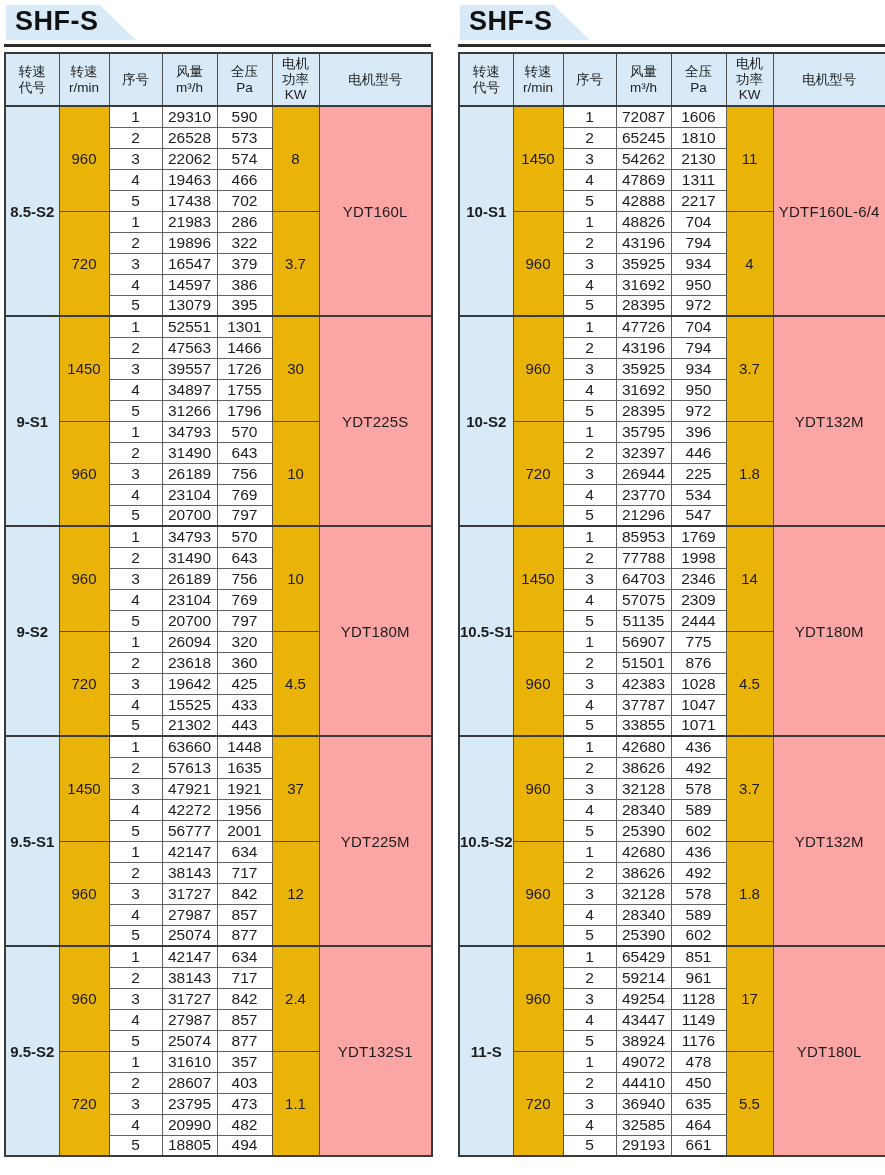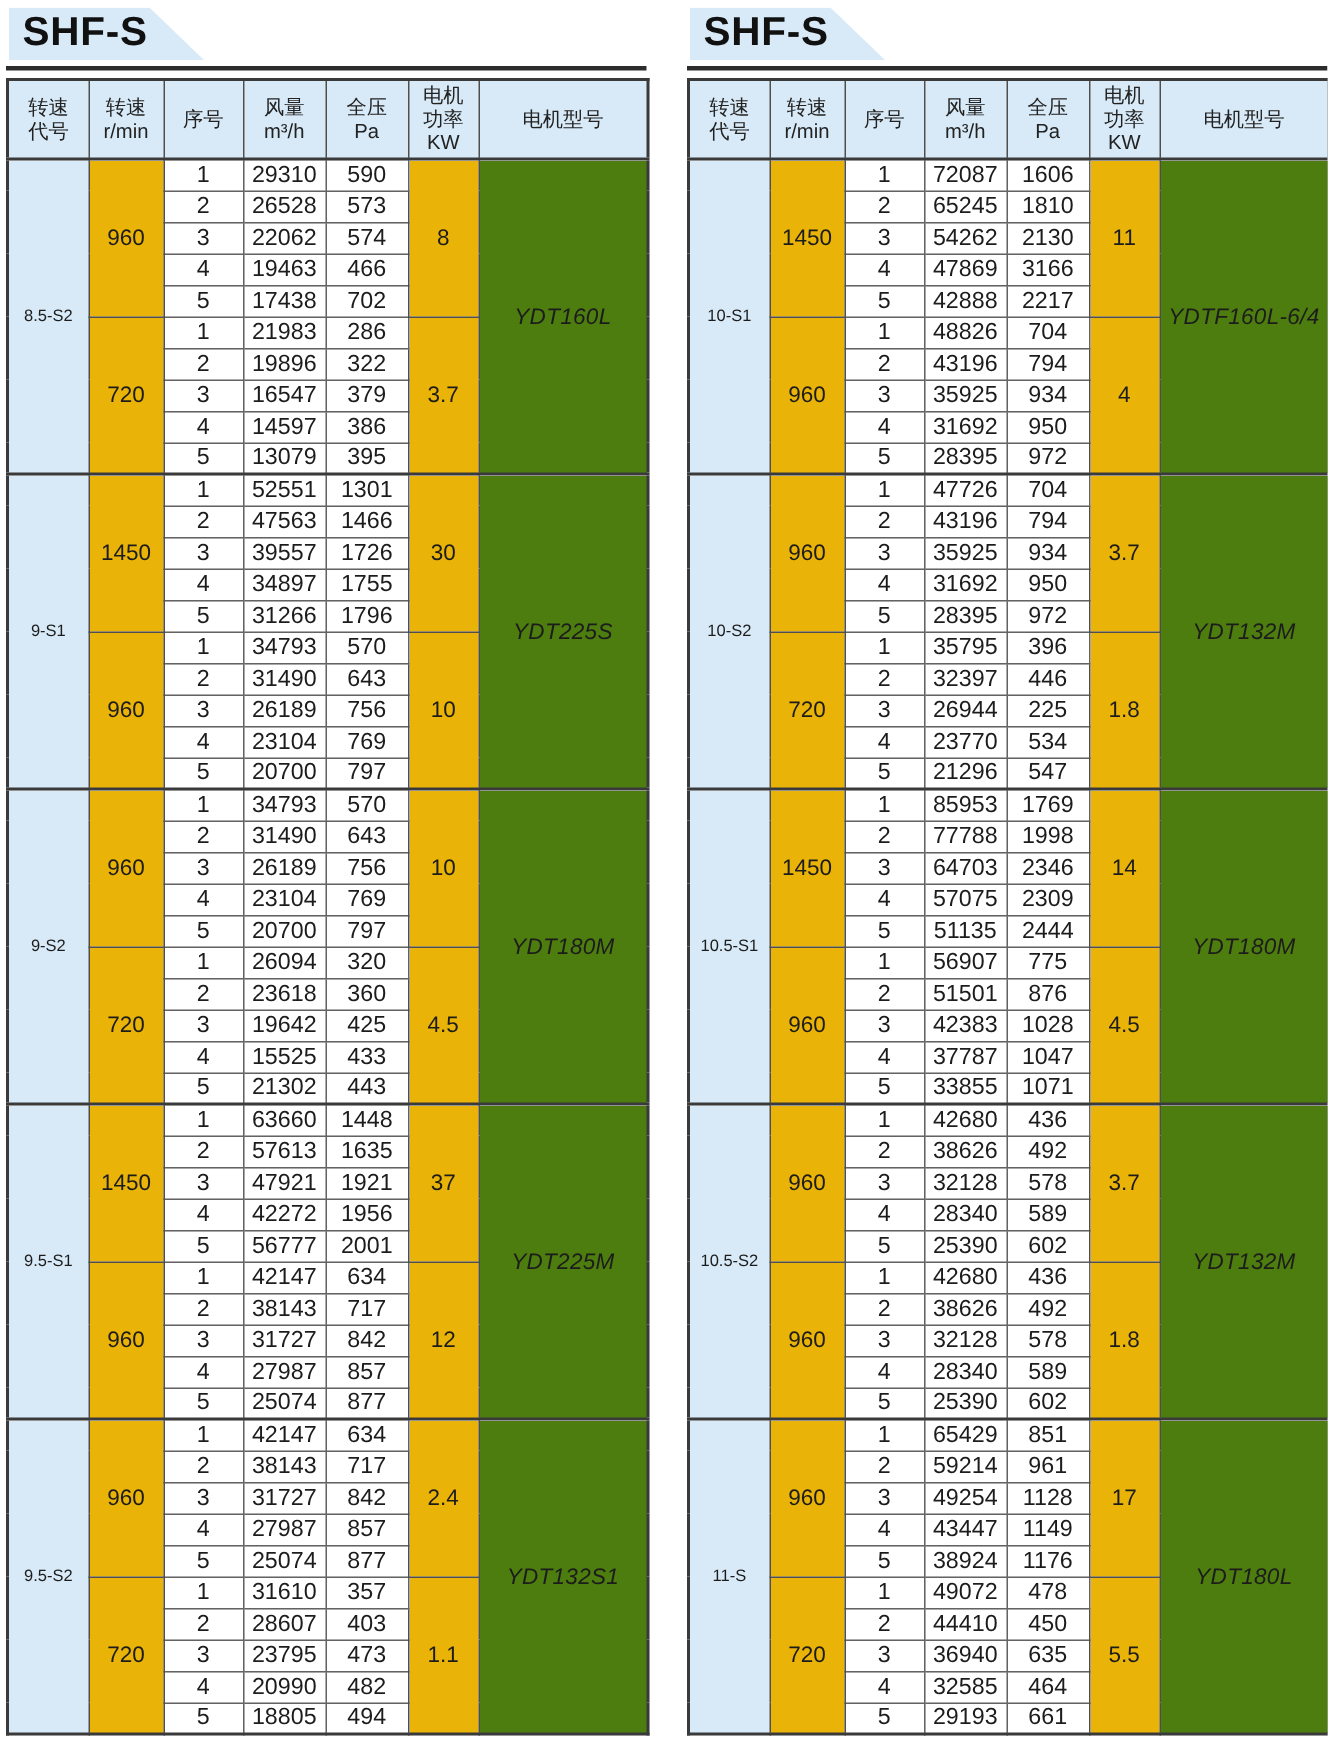--- a/index.html
+++ b/index.html
@@ -27,23 +27,23 @@
     overflow:hidden;white-space:nowrap;
   }
   thead th{
     height:51px;background:#d8eaf7;
     border:1px solid #4e4e4e;border-top:none;
     font-weight:normal;font-size:13.5px;line-height:1.18;color:#222;
   }
   tbody{border-top:2px solid #3a3a3a;}
   tbody tr{height:21px;}
   td{border-left:1px solid #4e4e4e;border-right:1px solid #4e4e4e;}
-  td.code{background:#d8eaf7;font-size:11px;}
+  td.code{background:#d8eaf7;font-size:15px;font-weight:bold;}
   td.rpm,td.power{font-size:15px;background:#eab308;}
-  td.motor{font-size:15px;background:#4d7c0f;letter-spacing:.2px;font-style:italic;}
+  td.motor{font-size:15px;background:#fca5a5;letter-spacing:.2px;}
   td.inner{background:#ffffff;border:1px solid #636363;font-size:15.5px;}
   td.split{border-bottom:1px solid #4e4e4e;}
 </style>
 </head>
 <body>
 
 <div class="wrap">
     <section class="sheet">
       <div class="title-shape">
         <span>SHF-S</span>
@@ -444,21 +444,21 @@
             <td class="inner">1810</td>
           </tr>
           <tr>
             <td class="inner">3</td>
             <td class="inner">54262</td>
             <td class="inner">2130</td>
           </tr>
           <tr>
             <td class="inner">4</td>
             <td class="inner">47869</td>
-            <td class="inner">3166</td>
+            <td class="inner">1311</td>
           </tr>
           <tr>
             <td class="inner">5</td>
             <td class="inner">42888</td>
             <td class="inner">2217</td>
           </tr>
           <tr>
             <td class="rpm" rowspan="5">960</td>
             <td class="inner">1</td>
             <td class="inner">48826</td>

